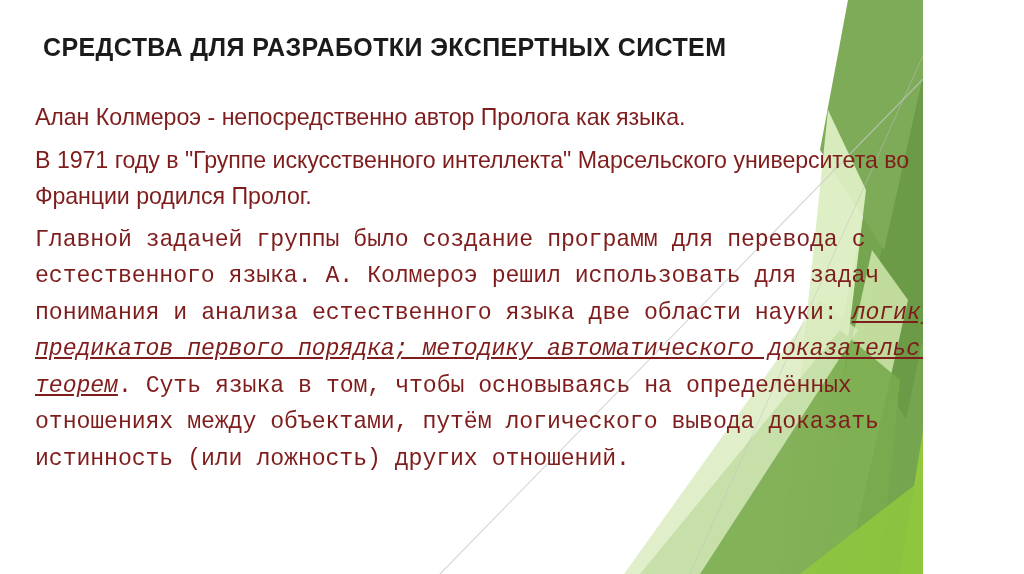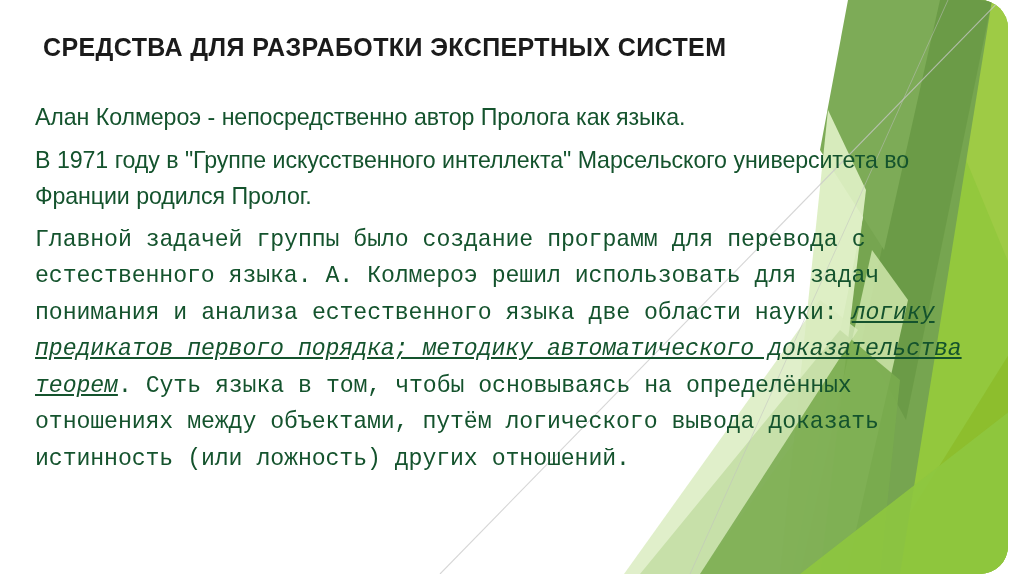--- a/index.html
+++ b/index.html
@@ -2,26 +2,25 @@
 <html><head>
 <meta charset="utf-8">
 <style>
   html, body {
     margin: 0;
     padding: 0;
     background: #ffffff;
   }
   #slide {
     position: relative;
-    width: 1008px;
+    width: 923px;
     height: 574px;
     background: #ffffff;
     overflow: hidden;
     font-family: "Liberation Sans", sans-serif;
-    border-radius: 28px;
   }
 
   
   .decor {
     position: absolute;
     inset: 0;
     width: 1024px;
     height: 574px;
     pointer-events: none;
   }
@@ -46,21 +45,21 @@
   #body {
     position: absolute;
     left: 35px;
     top: 99px;
     width: 948px;
   }
   .para {
     margin: 0 0 4px 0;
     font-size: 23.2px;
     line-height: 36.5px;
-    color: #14532d;
+    color: #7f1d1d;
     letter-spacing: -0.1px;
     word-spacing: 0.2px;
   }
   .para.p1 { margin-bottom: 6px; }
   .para.p2 { margin-bottom: 7px; }
   .para.p3 { margin-bottom: 0; font-family: Liberation Mono, monospace; }
 
   .em-underline {
     font-style: italic;
     text-decoration: underline;

